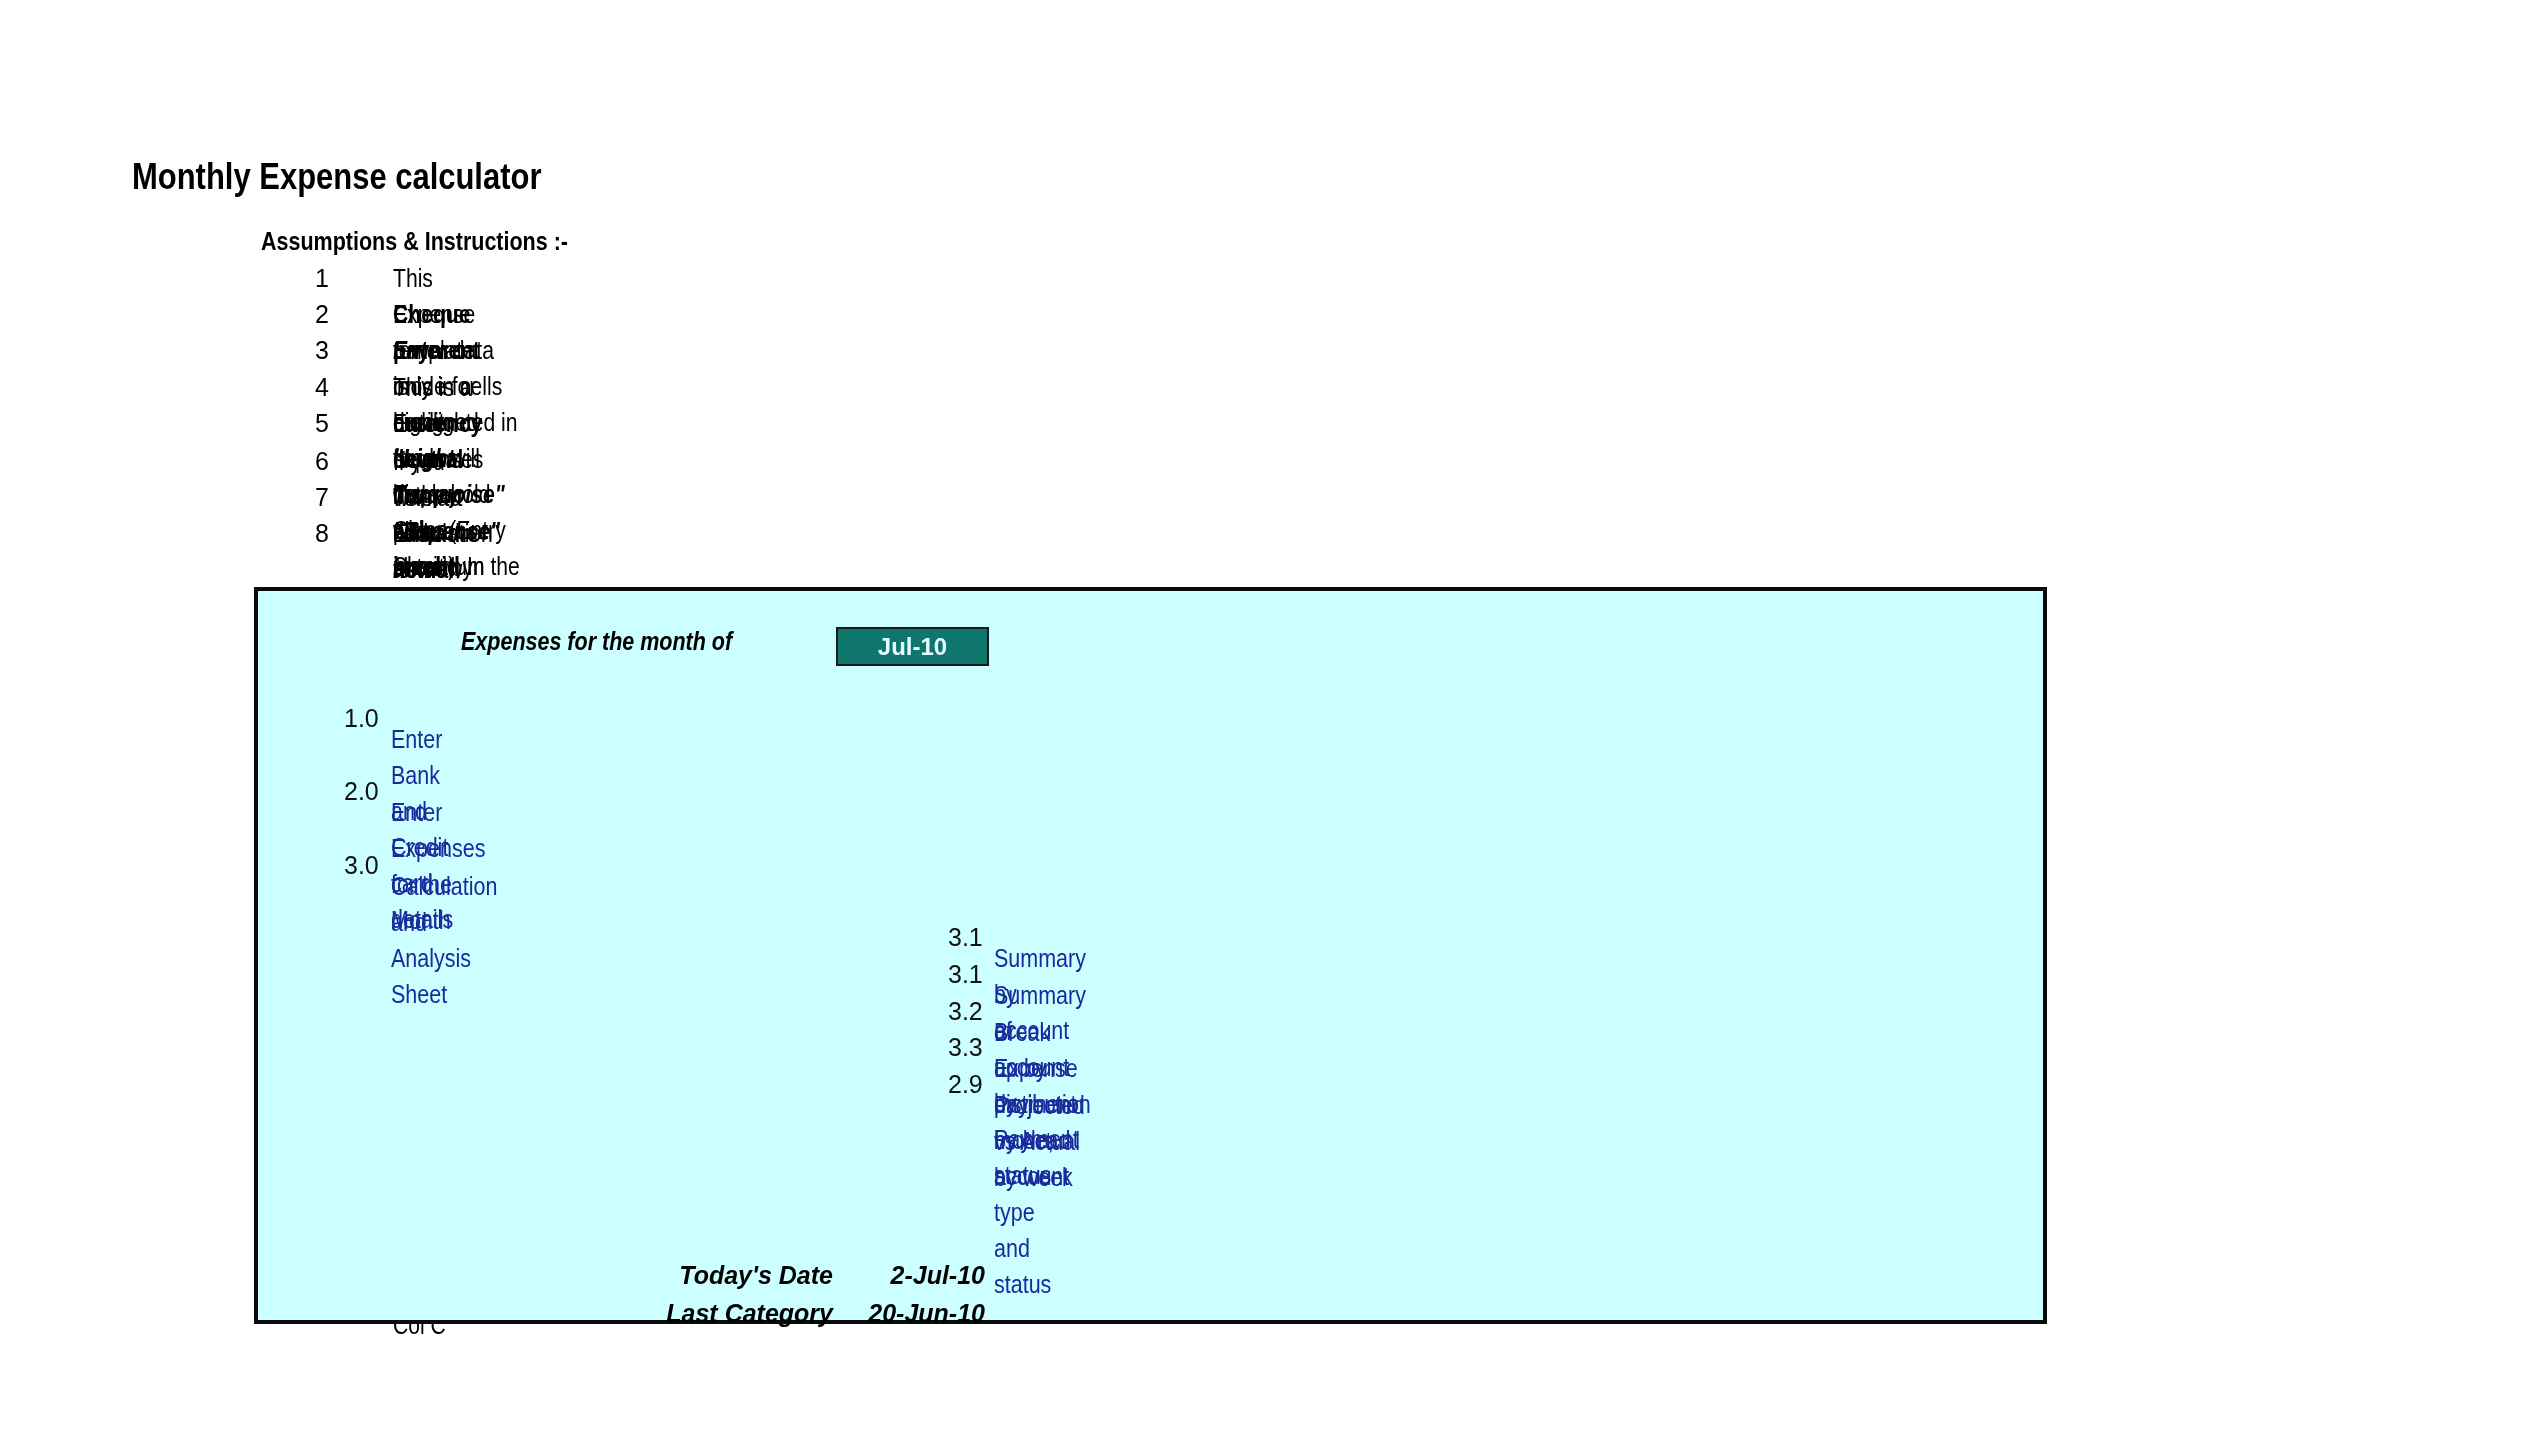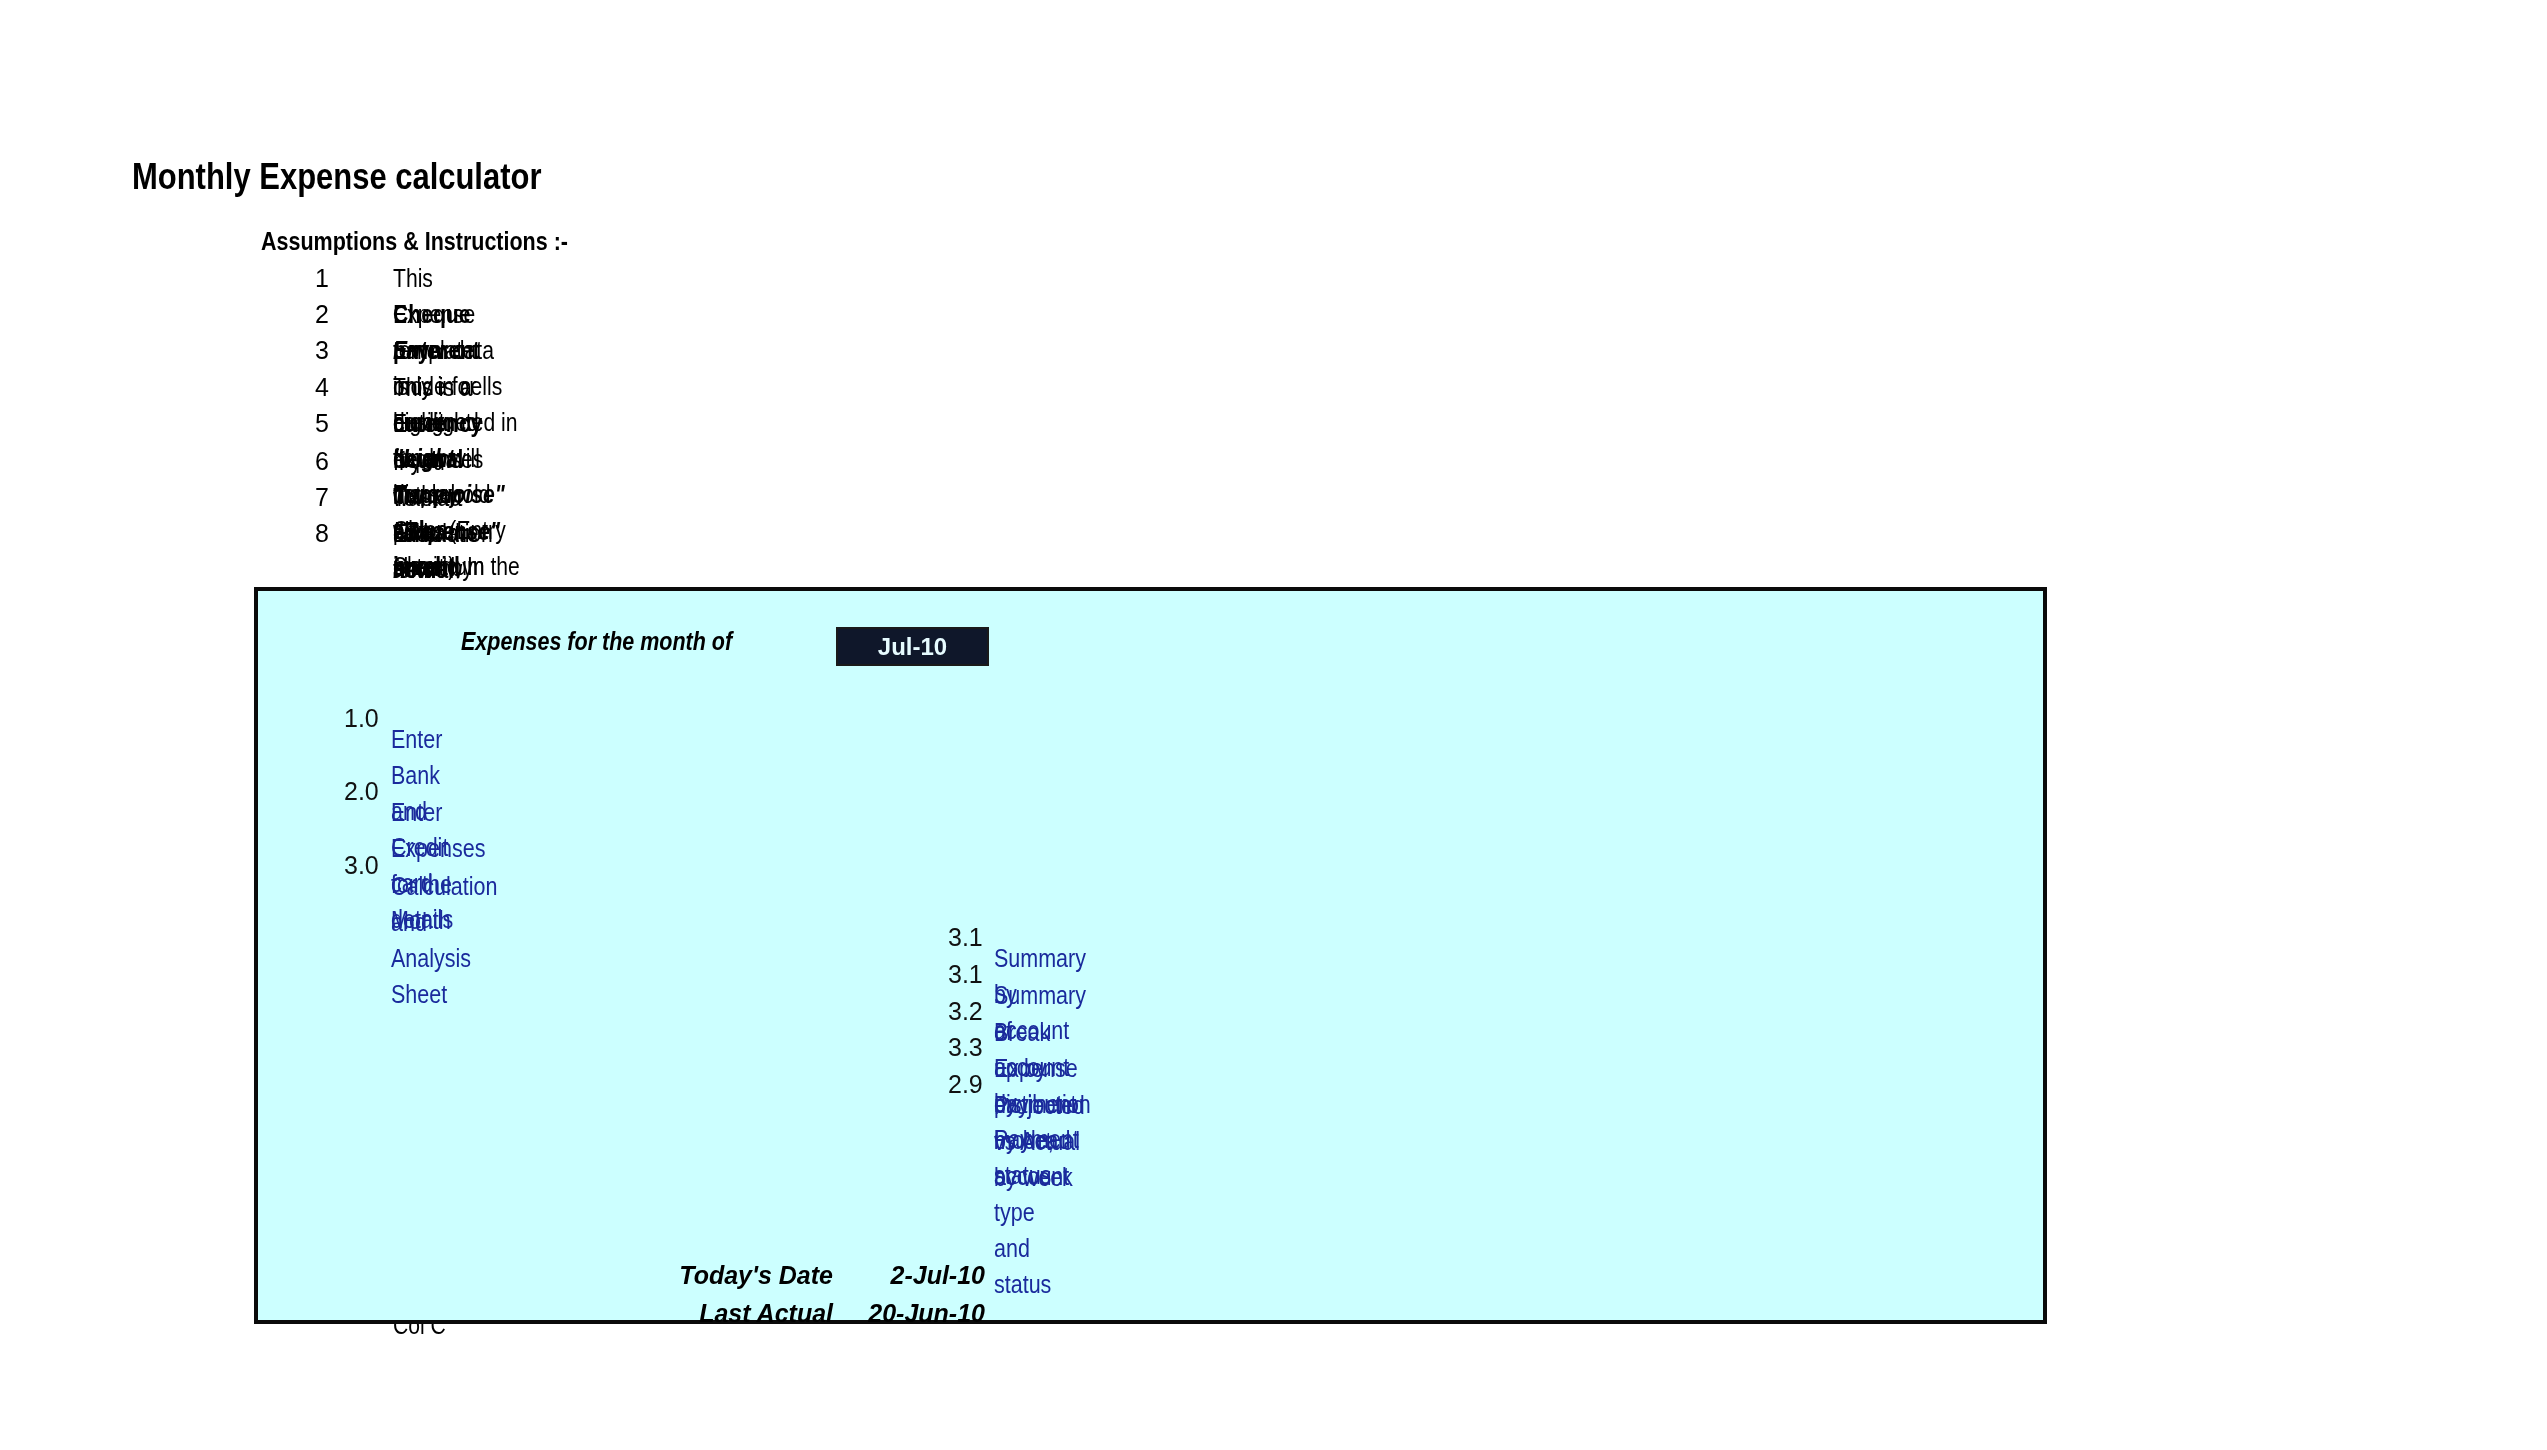--- a/index.html
+++ b/index.html
@@ -19,21 +19,21 @@
   .instr-text .cond { transform: scaleX(0.845); }
 
   #panel {
     position: absolute; left: 254px; top: 587px; width: 1785px; height: 729px;
     background: #CCFFFF; border: 4px solid #0a0a0a; box-sizing: content-box;
   }
   #month-label { right: auto; left: 461px; top: 627px; font-size: 25px; font-style: italic; font-weight: bold; }
   #month-label .cond { transform: scaleX(0.86); }
   #month-box {
     position: absolute; left: 836px; top: 627px; width: 149px; height: 35px;
-    background: #0f172a; border: 2px solid #1a1a1a; color: #e6fbff; font-weight: bold;
+    background: #0f766e; border: 2px solid #1a1a1a; color: #e6fbff; font-weight: bold;
     font-size: 24px; line-height: 35px; text-align: center;
   }
   .sec-row { position: absolute; height: 36px; font-size: 25px; line-height: 36px; }
   .sec-num { position: absolute; left: 0; color: #111; }
   .sec-link { position: absolute; color: #1a2a9c; text-decoration: underline; text-decoration-thickness: 2px; text-underline-offset: 4px; cursor: pointer; margin-top: 21px; }
   .sec-link .cond { transform: scaleX(0.86); }
   .date-row { position: absolute; height: 36px; font-size: 25px; line-height: 36px; font-style: italic; font-weight: bold; margin-top: 9px; }
   .date-label { position: absolute; right: 0; }
   .date-value { position: absolute; right: 0; }
 </style>
@@ -121,18 +121,18 @@
     </div>
   </div>
 
 <div class="date-row" style="left:557px; width:276px; top:1248px;">
   <span class="date-label">Today's Date</span>
 </div>
 <div class="date-row" style="left:856px; width:129px; top:1248px;text-align:center;">
   <span class="date-value">2-Jul-10</span>
 </div>
 <div class="date-row" style="left:557px; width:276px; top:1286px;">
-  <span class="date-label">Last Actual</span>
+  <span class="date-label">Last Category</span>
 </div>
 <div class="date-row" style="left:856px; width:129px; top:1286px;">
   <span class="date-value">20-Jun-10</span>
 </div>
 
 
 </body></html>

